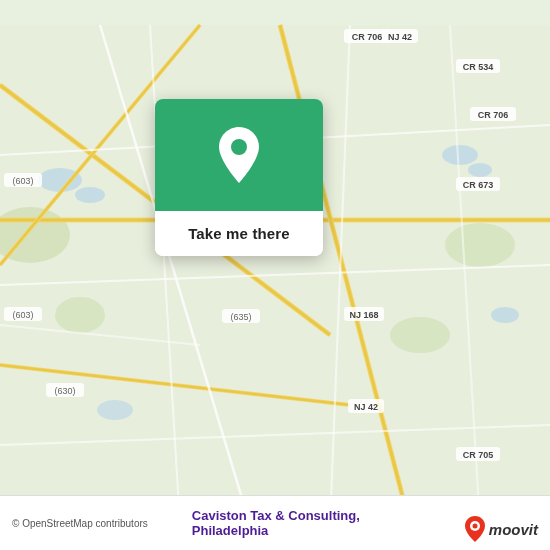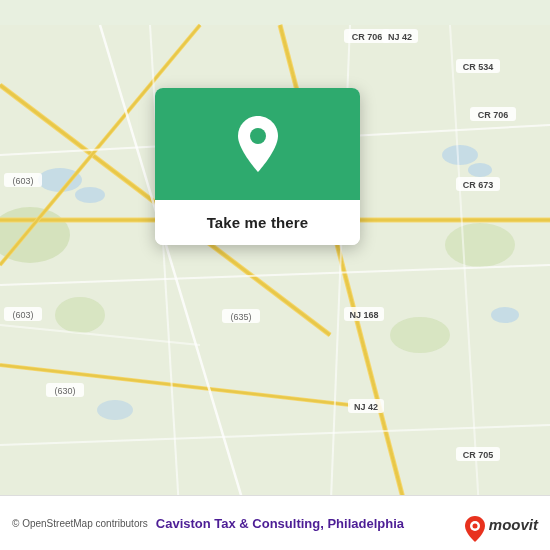--- a/index.html
+++ b/index.html
@@ -17,23 +17,23 @@
     
     #map-svg {
       position: absolute;
       top: 0; left: 0;
       width: 100%; height: 100%;
     }
 
     
     #popup-card {
       position: absolute;
-      top: 88px;
+      top: 99px;
       left: 155px;
-      width: 205px;
+      width: 168px;
       background: white;
       border-radius: 8px;
       box-shadow: 0 4px 16px rgba(0,0,0,0.25);
       display: flex;
       flex-direction: column;
       overflow: hidden;
     }
 
     #popup-green-area {
       width: 100%;
@@ -65,38 +65,39 @@
     
     #bottom-bar {
       position: absolute;
       bottom: 0; left: 0; right: 0;
       background: white;
       padding: 8px 12px 8px 12px;
       display: flex;
       align-items: center;
       justify-content: space-between;
       border-top: 1px solid #ddd;
+      gap: 36px;
     }
 
     #attribution {
       font-size: 10px;
       color: #555;
     }
 
     #business-name {
       font-size: 13px;
       font-weight: 600;
       color: #4c1d95;
       flex: 1;
       margin-left: 8px;
     }
 
     #moovit-logo {
       display: flex;
-      align-items: flex-start;
+      align-items: center;
       gap: 3px;
       margin-top: 12px;
     }
 
     #moovit-pin {
       width: 22px;
       height: 26px;
     }
 
     #moovit-text {

